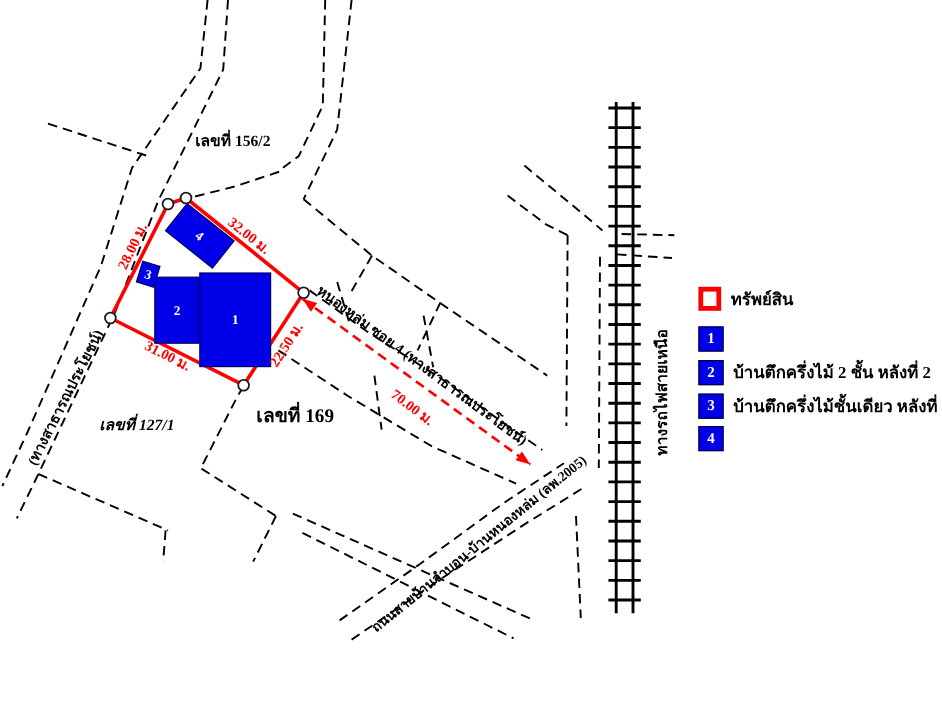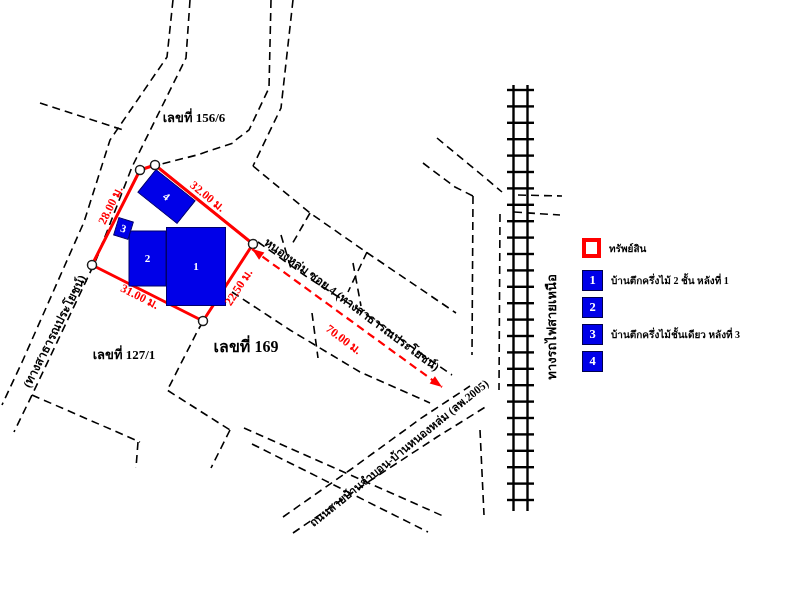--- a/index.html
+++ b/index.html
@@ -30,21 +30,21 @@
   .swatch-property{
     width:11px;height:12px;border:4px solid #ff0000;background:#ffffff;
     display:inline-block;margin-right:8px;flex:0 0 auto;
   }
   .swatch-building{
     width:19px;height:19px;background:#0000e8;border:1px solid #00004d;
     color:#ffffff;font-weight:bold;font-size:12.5px;line-height:19px;
     text-align:center;display:inline-block;margin-right:8px;flex:0 0 auto;
     font-family:"Liberation Serif","DejaVu Serif",serif;
   }
-  .legend-label{font-weight:bold;font-size:10px;color:#000000;white-space:nowrap;}
+  .legend-label{font-weight:bold;font-size:14px;color:#000000;white-space:nowrap;}
 </style>
 </head>
 <body>
 
 <div id="stage">
   <svg id="map-svg" width="785" height="600" viewBox="0 0 785 600">
       <polyline points="173,0 167,57 110,140 84,222 23,360 2,405" class="road"></polyline>
       <polyline points="190,0 186,58 132,167 96,260 32,395 14,432" class="road"></polyline>
       <polyline points="40,103 123,130" class="road"></polyline>
       <polyline points="150,167 197,155 233,143" class="road"></polyline>
@@ -122,45 +122,45 @@
       <circle cx="155" cy="165" r="4.5" class="vertex"></circle>
       <circle cx="253" cy="244" r="4.5" class="vertex"></circle>
       <circle cx="203" cy="321" r="4.5" class="vertex"></circle>
       <circle cx="92" cy="265" r="4.5" class="vertex"></circle>
       <line x1="252" y1="249" x2="442" y2="387" class="arrow"></line>
       <polygon points="252,249 264.3537439606287,252.41101306875686 259.06475740457876,259.69295108070963" class="arrowhead"></polygon>
       <polygon points="442,387 429.6462560393713,383.58898693124314 434.93524259542124,376.30704891929037" class="arrowhead"></polygon>
     </svg>
 
   <div id="labels">
-      <div class="map-label" style="left: 194px; top: 117px; font-size: 13px; transform: translate(-50%, -50%) rotate(0deg);">เลขที่ 156/6</div>
-      <div class="map-label" style="left: 124px; top: 354px; font-size: 13px; transform: translate(-50%, -50%) rotate(0deg);">เลขที่ 127/1</div>
+      <div class="map-label" style="left: 194px; top: 117px; font-size: 13px; transform: translate(-50%, -50%) rotate(0deg);">เลขที่ 156/2</div>
+      <div class="map-label" style="left: 114px; top: 354px; font-size: 13px; transform: translate(-50%, -50%) rotate(0deg); font-style: italic;">เลขที่ 127/1</div>
       <div class="map-label" style="left: 246px; top: 346px; font-size: 16px; transform: translate(-50%, -50%) rotate(0deg);">เลขที่ 169</div>
       <div class="map-label" style="left: 352px; top: 304px; font-size: 12px; transform: translate(-50%, -50%) rotate(36.5deg);">หนองหล่ม ซอย 4 (ทางสาธารณประโยชน์)</div>
       <div class="map-label" style="left: 54px; top: 331px; font-size: 12px; transform: translate(-50%, -50%) rotate(-63deg);">(ทางสาธารณประโยชน์)</div>
       <div class="map-label" style="left: 399px; top: 453px; font-size: 11.5px; transform: translate(-50%, -50%) rotate(-39deg);">ถนนสายบ้านจำบอน-บ้านหนองหล่ม (ลพ.2005)</div>
       <div class="map-label" style="left: 551px; top: 327px; font-size: 13px; transform: translate(-50%, -50%) rotate(-90deg);">ทางรถไฟสายเหนือ</div>
       <div class="map-label red" style="left: 110px; top: 205px; font-size: 12px; transform: translate(-50%, -50%) rotate(-64deg);">28.00 ม.</div>
       <div class="map-label red" style="left: 208px; top: 196px; font-size: 12px; transform: translate(-50%, -50%) rotate(39deg);">32.00 ม.</div>
       <div class="map-label red" style="left: 238px; top: 287px; font-size: 12px; transform: translate(-50%, -50%) rotate(-57deg);">22.50 ม.</div>
       <div class="map-label red" style="left: 140px; top: 296px; font-size: 12px; transform: translate(-50%, -50%) rotate(27deg);">31.00 ม.</div>
       <div class="map-label red" style="left: 344px; top: 339px; font-size: 12px; transform: translate(-50%, -50%) rotate(37deg);">70.00 ม.</div>
     </div>
 
   <div class="legend">
     <div class="legend-row title-row">
       <span class="swatch-property"></span>
       <span class="legend-label">ทรัพย์สิน</span>
     </div>
     <div class="legend-row">
       <span class="swatch-building">1</span>
-      <span class="legend-label">บ้านตึกครึ่งไม้ 2 ชั้น หลังที่ 1</span>
     </div>
     <div class="legend-row">
       <span class="swatch-building">2</span>
+      <span class="legend-label">บ้านตึกครึ่งไม้ 2 ชั้น หลังที่ 2</span>
     </div>
     <div class="legend-row">
       <span class="swatch-building">3</span>
       <span class="legend-label">บ้านตึกครึ่งไม้ชั้นเดียว หลังที่ 3</span>
     </div>
     <div class="legend-row">
       <span class="swatch-building">4</span>
     </div>
   </div>
 </div>

